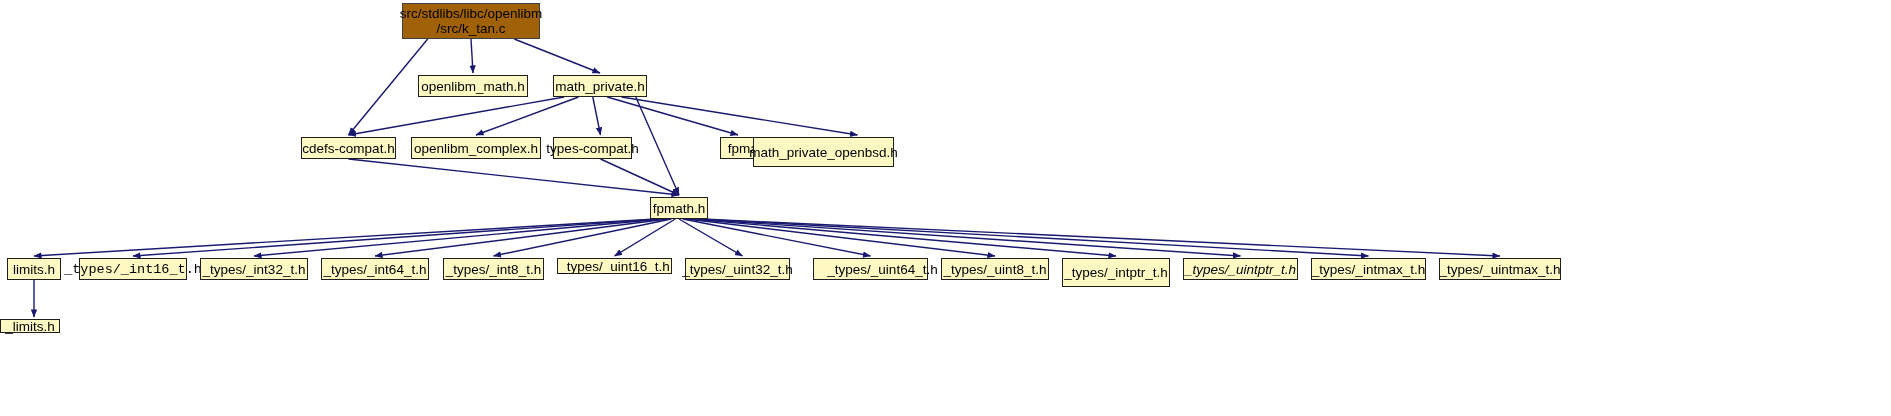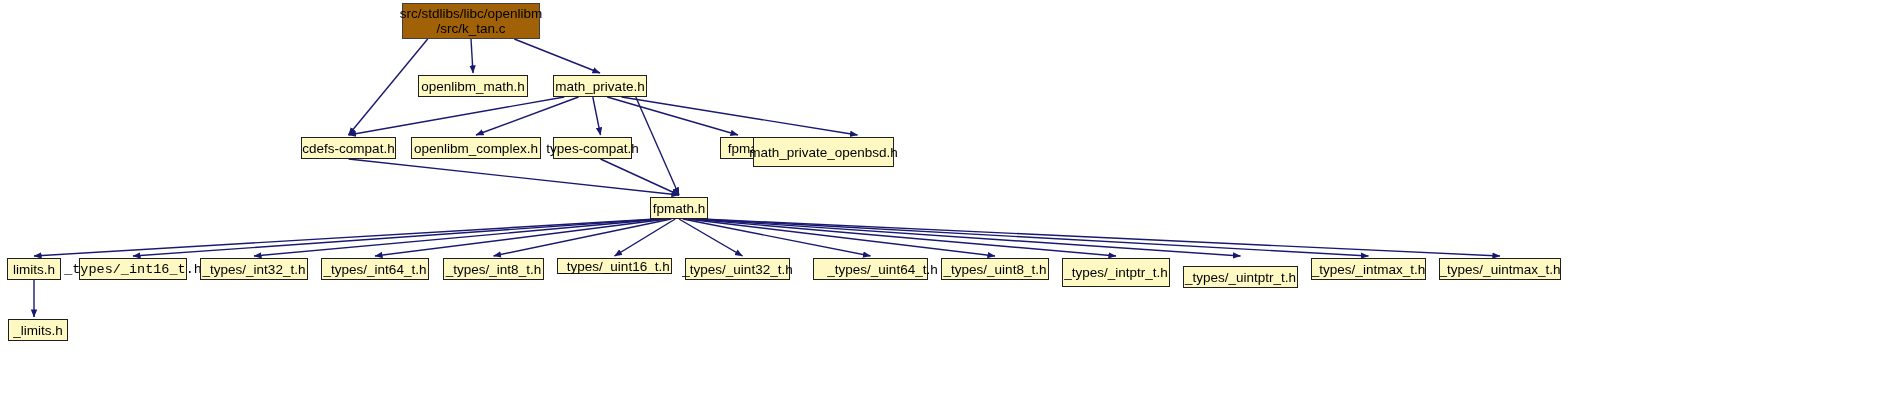--- a/index.html
+++ b/index.html
@@ -98,18 +98,18 @@
       <div class="node" style="left: 7px; top: 258px; width: 54px; height: 22px;">limits.h</div>
       <div class="node" style="left: 79px; top: 258px; width: 108px; height: 22px; font-family: Liberation Mono, monospace;">_types/_int16_t.h</div>
       <div class="node" style="left: 200px; top: 258px; width: 108px; height: 22px;">_types/_int32_t.h</div>
       <div class="node" style="left: 321px; top: 258px; width: 108px; height: 22px;">_types/_int64_t.h</div>
       <div class="node" style="left: 443px; top: 258px; width: 101px; height: 22px;">_types/_int8_t.h</div>
       <div class="node" style="left: 557px; top: 258px; width: 115px; height: 16px;">_types/_uint16_t.h</div>
       <div class="node" style="left: 685px; top: 258px; width: 105px; height: 22px;">_types/_uint32_t.h</div>
       <div class="node" style="left: 813px; top: 258px; width: 115px; height: 22px; padding-left: 24px;">_types/_uint64_t.h</div>
       <div class="node" style="left: 941px; top: 258px; width: 108px; height: 22px;">_types/_uint8_t.h</div>
       <div class="node" style="left: 1062px; top: 258px; width: 108px; height: 29px;">_types/_intptr_t.h</div>
-      <div class="node" style="left: 1183px; top: 266px; width: 115px; height: 22px;">_types/_uintptr_t.h</div>
+      <div class="node" style="left: 1183px; top: 258px; width: 115px; height: 22px; font-style: italic;">_types/_uintptr_t.h</div>
       <div class="node" style="left: 1311px; top: 258px; width: 115px; height: 22px;">_types/_intmax_t.h</div>
       <div class="node" style="left: 1439px; top: 258px; width: 122px; height: 22px;">_types/_uintmax_t.h</div>
-      <div class="node" style="left: 8px; top: 319px; width: 60px; height: 22px;">_limits.h</div>
+      <div class="node" style="left: 0; top: 319px; width: 60px; height: 14px;">_limits.h</div>
     </div>
 </div>
 
 </body></html>

